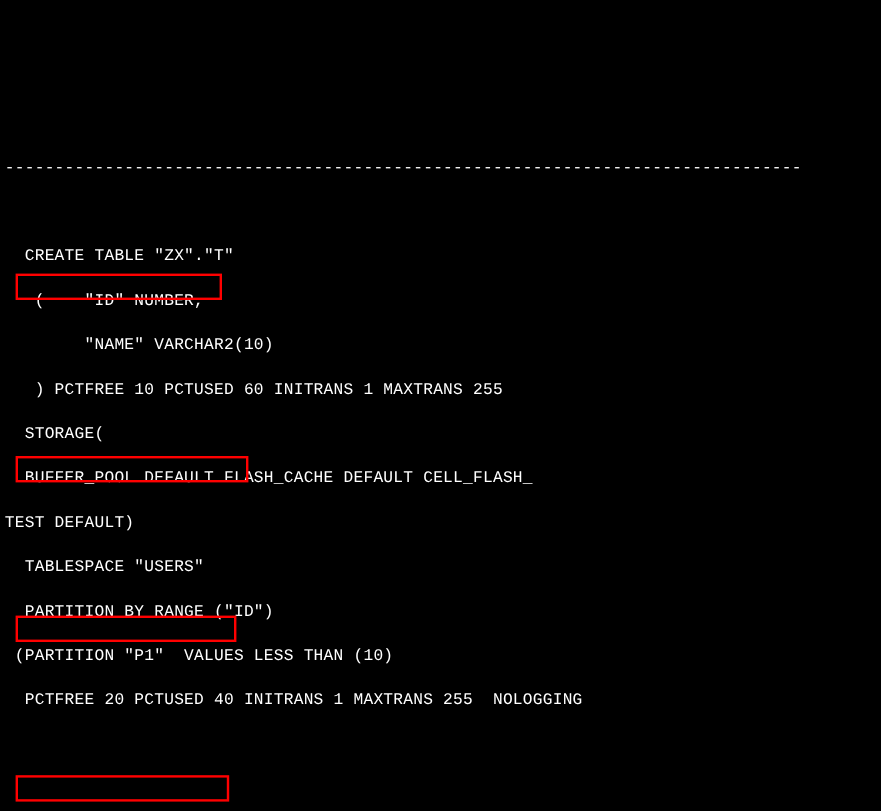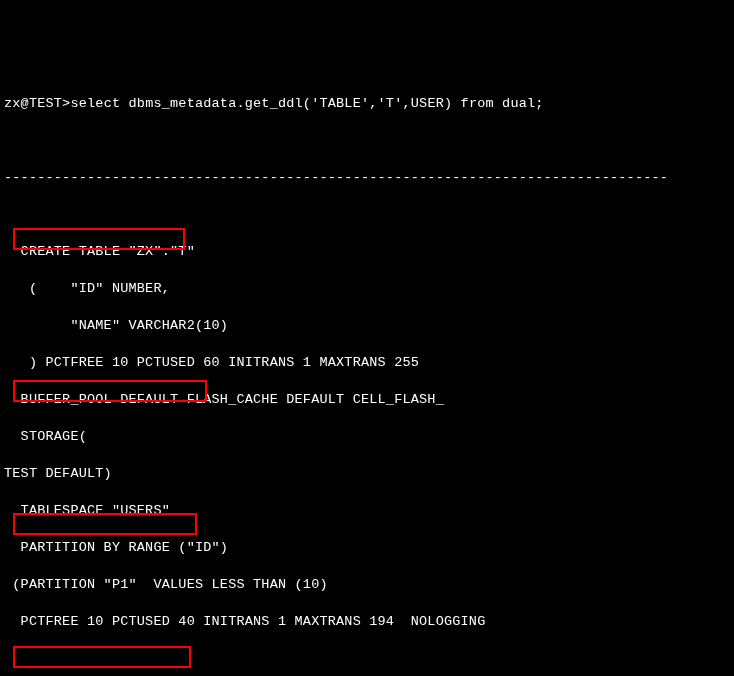--- a/index.html
+++ b/index.html
@@ -28,35 +28,34 @@
       pointer-events: none;
     }
     .line { display: block; }
   </style>
 </head>
 <body>
 
 
 
 <div class="term">
-<span class="line"><span>zx@TEST&gt;</span><span>select dbms_metadata.get_ddl('TABLE','T',USER) from dual;</span></span>
 <span class="line"> </span>
 <span class="line">--------------------------------------------------------------------------------</span>
 <span class="line"> </span>
 <span class="line">  CREATE TABLE "ZX"."T"</span>
 <span class="line">   (    "ID" NUMBER,</span>
 <span class="line">        "NAME" VARCHAR2(10)</span>
 <span class="line">   ) PCTFREE 10 PCTUSED 60 INITRANS 1 MAXTRANS 255</span>
+<span class="line">  STORAGE(</span>
 <span class="line">  BUFFER_POOL DEFAULT FLASH_CACHE DEFAULT CELL_FLASH_</span>
-<span class="line">  STORAGE(</span>
 <span class="line">TEST DEFAULT)</span>
 <span class="line">  TABLESPACE "USERS"</span>
 <span class="line">  PARTITION BY RANGE ("ID")</span>
 <span class="line"> (PARTITION "P1"  VALUES LESS THAN (10)</span>
-<span class="line">  PCTFREE 10 PCTUSED 40 INITRANS 1 MAXTRANS 194  NOLOGGING</span>
+<span class="line">  PCTFREE 20 PCTUSED 40 INITRANS 1 MAXTRANS 255  NOLOGGING</span>
 
 
 
 
 
 
 
 
 
 

